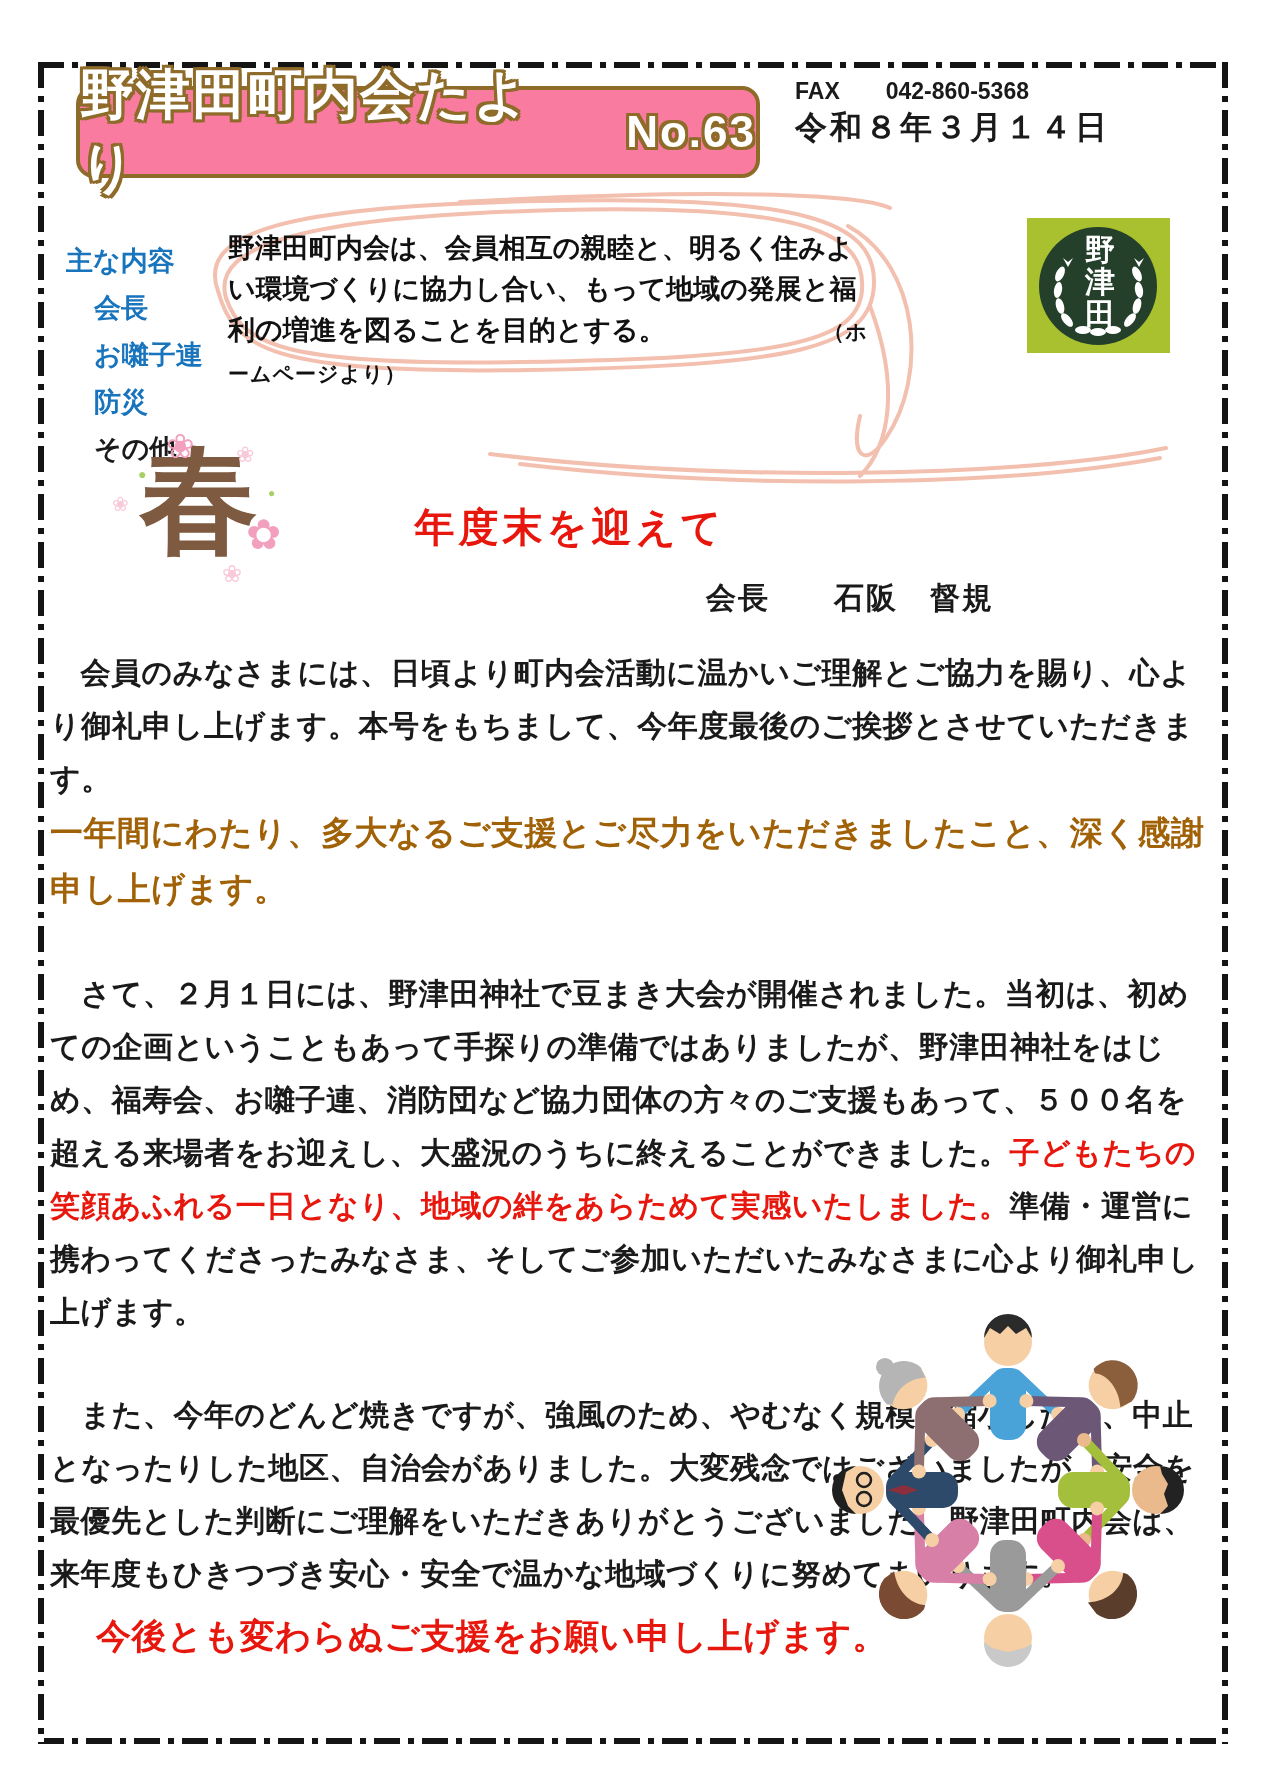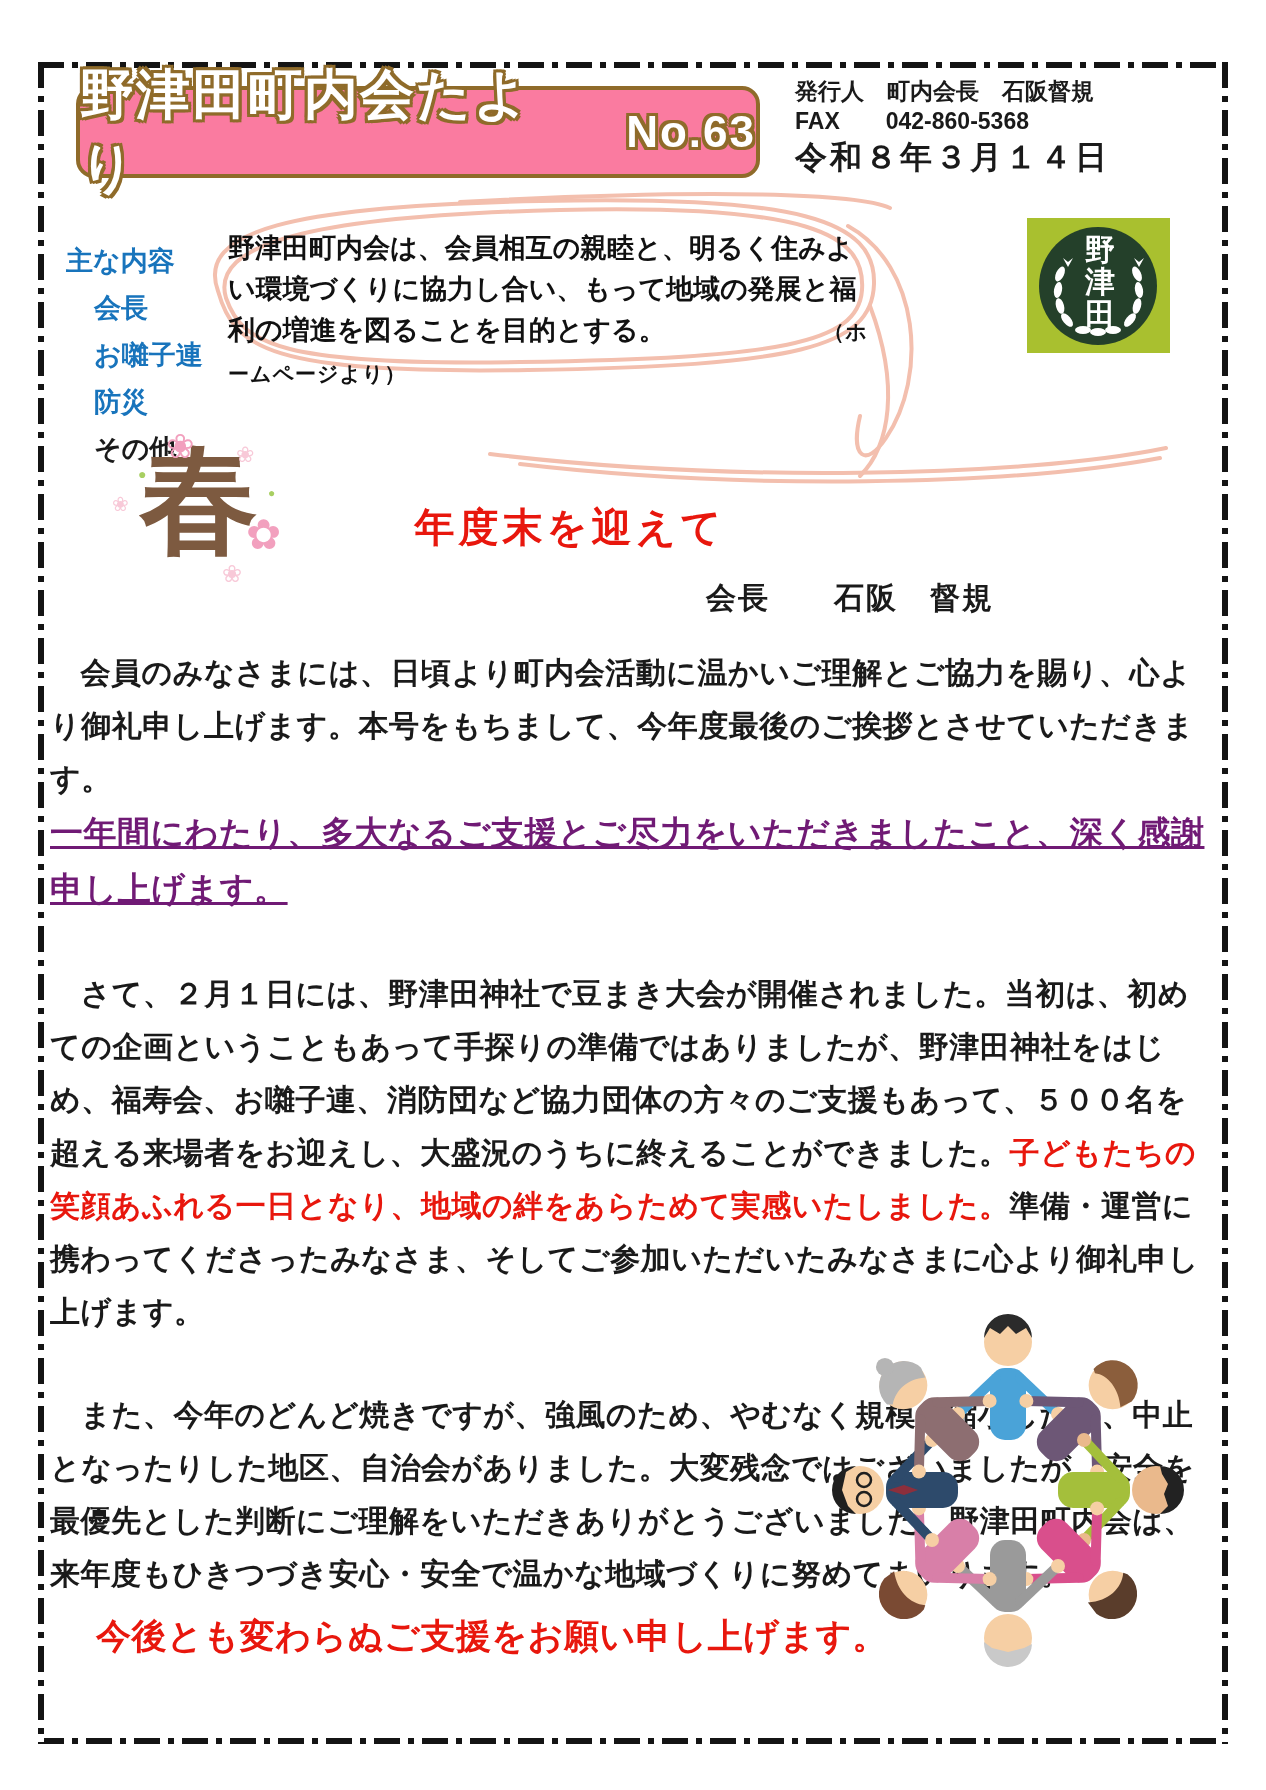--- a/index.html
+++ b/index.html
@@ -64,21 +64,21 @@
 
   
   .a-title{position:absolute;left:140px;top:500px;width:860px;text-align:center;
     color:#e8170d;font-size:40px;font-weight:bold;letter-spacing:4px;}
   .a-author{position:absolute;left:640px;top:578px;width:420px;text-align:center;
     font-size:30px;font-weight:bold;letter-spacing:2px;}
 
   
   .body-text{position:absolute;left:50px;top:646px;width:1166px;}
   .body-text p{margin:0;font-size:30px;font-weight:bold;line-height:53px;letter-spacing:0.5px;}
-  .body-text .red-em{color:#701a75;font-size:33px;line-height:56px;text-decoration:underline;}
+  .body-text .red-em{color:#a16207;font-size:33px;line-height:56px;}
   .body-text .red{color:#e8170d;}
   .gap{height:50px;}
   .closing{color:#e8170d !important;font-size:35px !important;padding-left:46px;margin-top:6px !important;line-height:60px !important;}
 
   
   .people{position:absolute;left:812px;top:1262px;width:392px;height:440px;}
 </style>
 </head>
 <body>
 
@@ -86,21 +86,20 @@
 <div class="b-edge b-h b-bottom"></div>
 <div class="b-edge b-v b-left"></div>
 <div class="b-edge b-v b-right"></div>
 
 <div class="banner">
   <span class="t">野津田町内会たより</span>
   <span class="t no">No.63</span>
 </div>
 
 <div class="publisher">
-  <div class="ln">発行人　町内会長　石阪督規</div>
   <div class="ln">FAX　　042-860-5368</div>
   <div class="date">令和８年３月１４日</div>
 </div>
 
 <div class="menu">
   <div class="head">主な内容</div>
   <div class="item">会長</div>
   <div class="item">お囃子連</div>
   <div class="item">防災</div>
   <div class="item black">その他</div>

